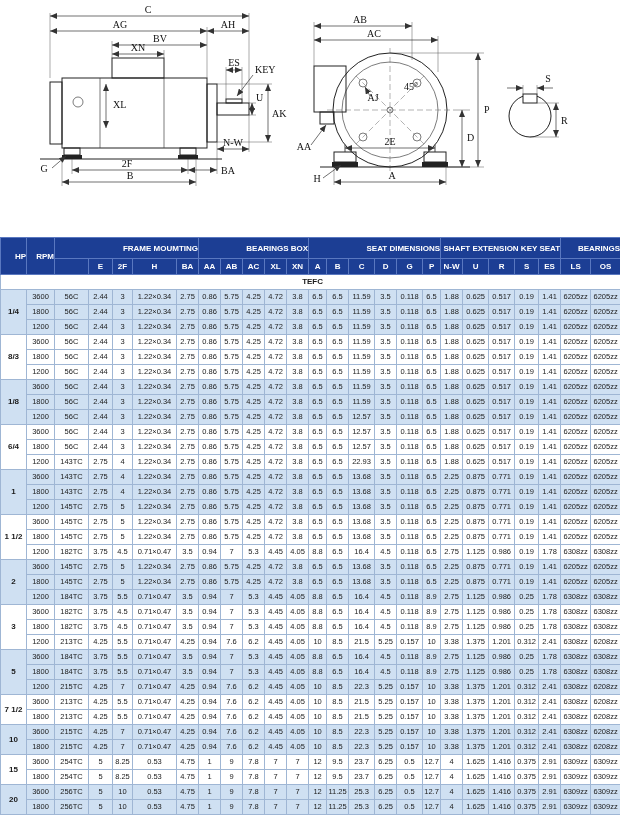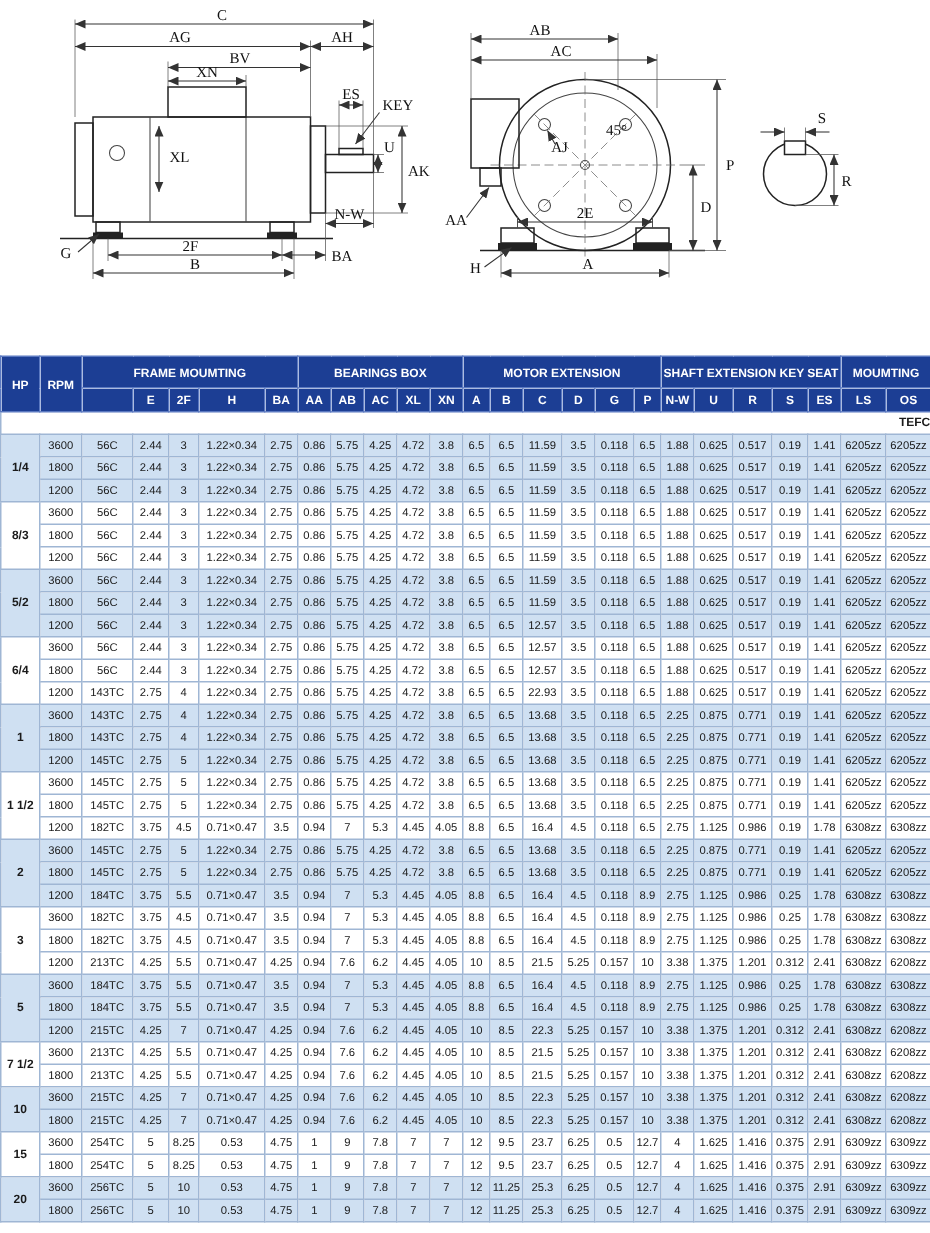--- a/index.html
+++ b/index.html
@@ -8,27 +8,27 @@
   .part{stroke:#222;stroke-width:1;fill:none;}
   .inner{stroke:#444;stroke-width:0.7;fill:none;}
   .ext{stroke:#555;stroke-width:0.5;}
   .dim{stroke:#333;stroke-width:0.7;}
   .cline{stroke:#666;stroke-width:0.5;stroke-dasharray:6 3;}
   .lbl{font:10px "Liberation Serif",serif;fill:#111;}
   .pad{fill:#222;stroke:none;}
   table{border-collapse:collapse;table-layout:fixed;width:620px;font-size:7.5px;color:#1a1a1a;}
   th,td{border:1px solid #9fb6d4;text-align:center;padding:0;overflow:hidden;white-space:nowrap;}
   thead th{background:#1c3e94;color:#ffffff;font-weight:bold;border:1px solid #5a78c0;}
-  .t-head1 th{height:20px;font-size:8px;}
+  .t-head1 th{height:20px;font-size:8px;text-align:right;}
   .t-head2 th{height:15px;font-size:8px;}
   tbody td{height:14px;line-height:14px;}
   .band-a{background:#cfe0f2;}
   .band-b{background:#ffffff;}
   .hp-cell{font-weight:bold;font-size:8px;}
-  .section-row td{background:#ffffff;text-align:right;font-weight:bold;font-size:8px;padding-left:4px;height:14px;}
+  .section-row td{background:#ffffff;text-align:center;font-weight:bold;font-size:8px;padding-left:4px;height:14px;}
 </style>
 </head>
 <body>
 
 <div id="page">
 
   <svg id="diagrams" viewBox="0 0 620 237" width="620" height="237" xmlns="http://www.w3.org/2000/svg">
     <defs>
       <marker id="ae" markerWidth="8" markerHeight="6" refX="7" refY="3" orient="auto" markerUnits="userSpaceOnUse">
           <path d="M0,0 L7,3 L0,6 Z" fill="#333"></path>
@@ -202,23 +202,23 @@
         <col style="width:22px">
         <col style="width:30px">
         <col style="width:30px">
     </colgroup>
     <thead>
       <tr class="t-head1">
         <th rowspan="2">HP</th>
         <th rowspan="2">RPM</th>
         <th colspan="5">FRAME MOUMTING</th>
         <th colspan="5">BEARINGS BOX</th>
-        <th colspan="6">MOTOR EXTENSION</th>
+        <th colspan="6">SEAT DIMENSIONS</th>
         <th colspan="5">SHAFT EXTENSION KEY SEAT</th>
-        <th colspan="2">MOUMTING</th>
+        <th colspan="2">BEARINGS</th>
       </tr>
       <tr class="t-head2">
         <th></th>
         <th>E</th>
         <th>2F</th>
         <th>H</th>
         <th>BA</th>
         <th>AA</th>
         <th>AB</th>
         <th>AC</th>
@@ -395,21 +395,21 @@
           <td>6.5</td>
           <td>1.88</td>
           <td>0.625</td>
           <td>0.517</td>
           <td>0.19</td>
           <td>1.41</td>
           <td>6205zz</td>
           <td>6205zz</td>
         </tr>
         <tr class="band-a">
-          <td rowspan="3" class="hp-cell">5/2</td>
+          <td rowspan="3" class="hp-cell">1/8</td>
           <td>3600</td>
           <td>56C</td>
           <td>2.44</td>
           <td>3</td>
           <td>1.22×0.34</td>
           <td>2.75</td>
           <td>0.86</td>
           <td>5.75</td>
           <td>4.25</td>
           <td>4.72</td>

